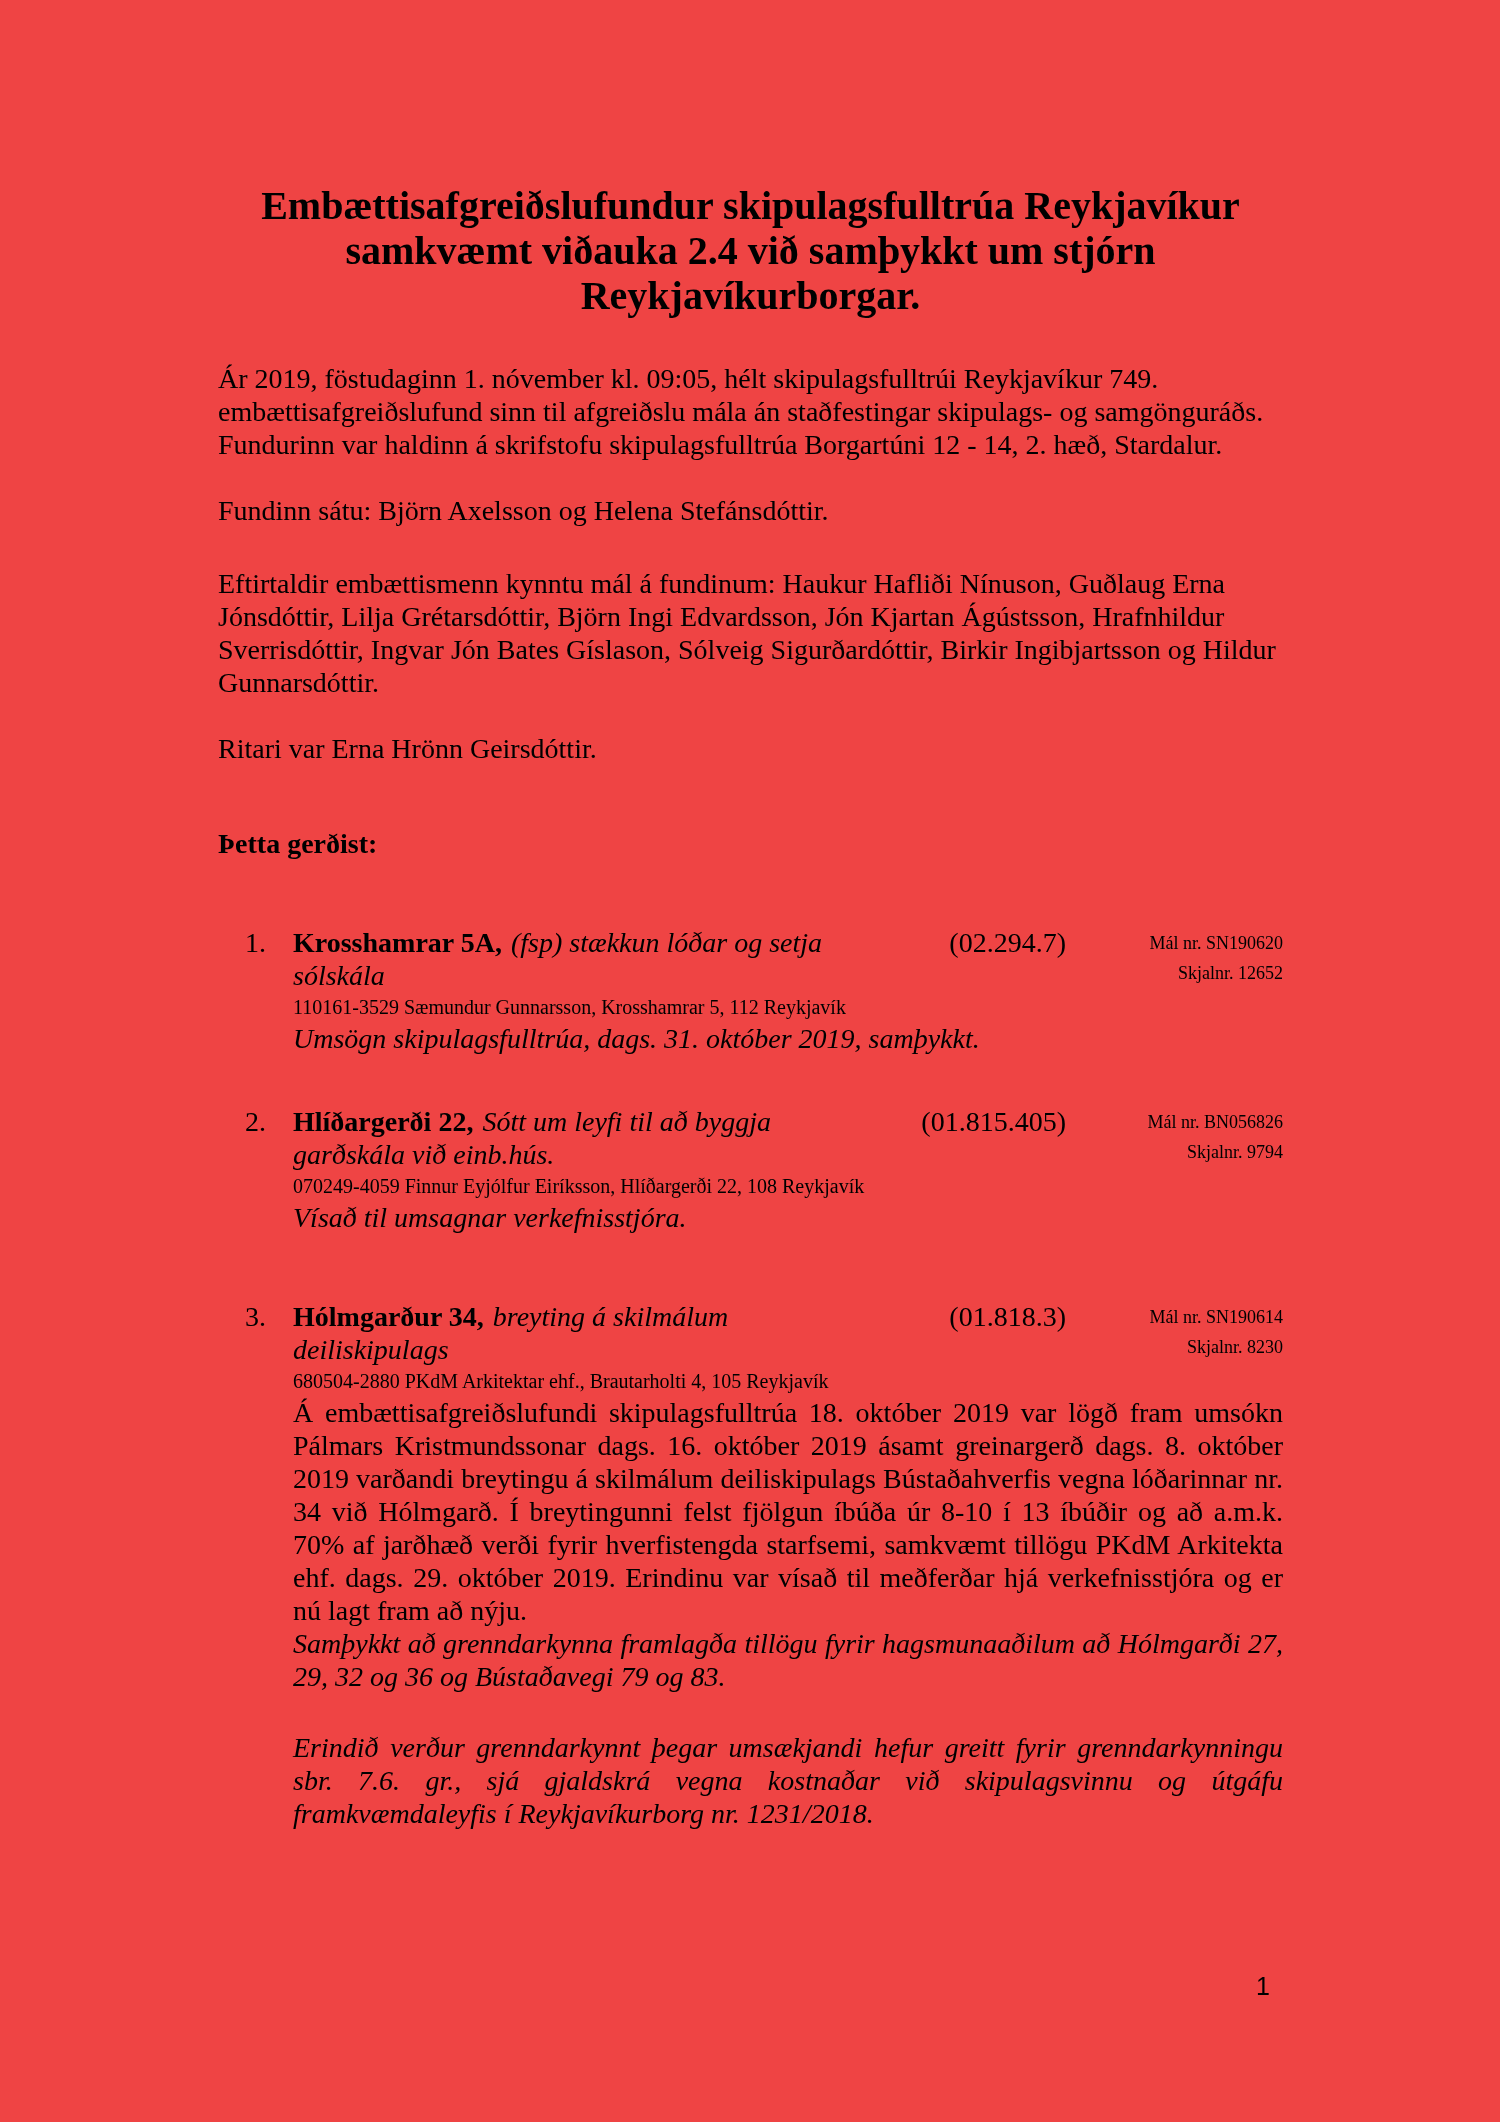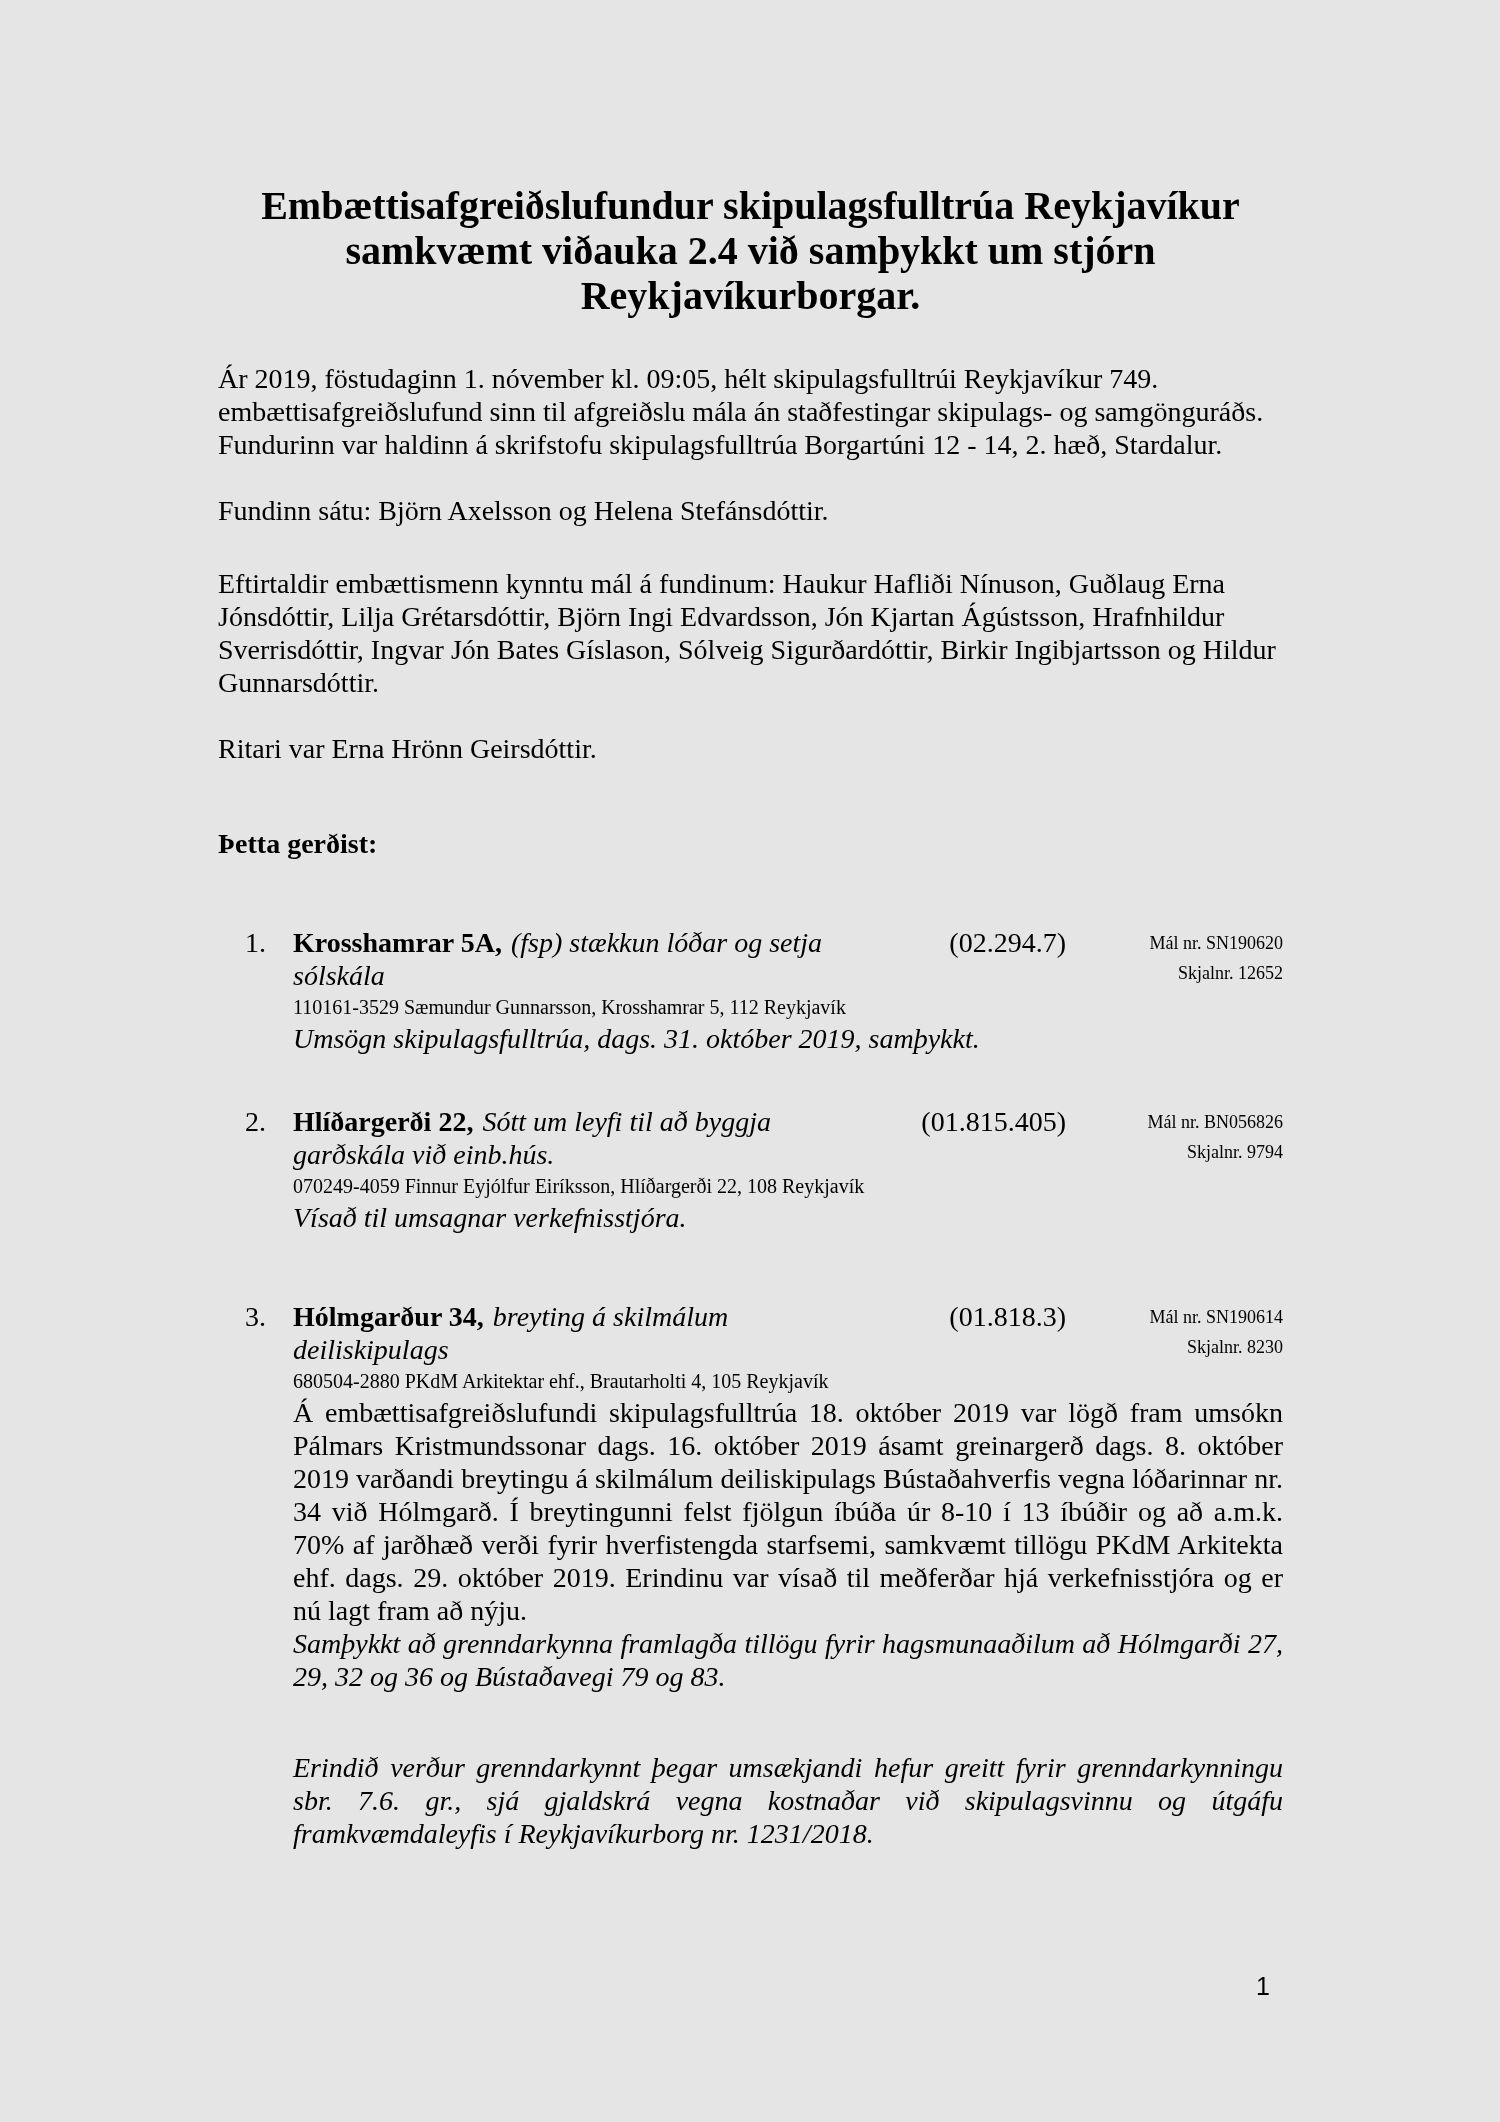--- a/index.html
+++ b/index.html
@@ -1,20 +1,20 @@
 <!DOCTYPE html>
 <html><head>
 <meta charset="utf-8">
 <style>
   html, body { margin: 0; padding: 0; background: #ffffff; }
   .page {
     position: relative;
     width: 1500px;
     height: 2122px;
-    background: #e5e5e5;
+    background: #ef4444;
     color: #000000;
     font-family: "Liberation Serif", "DejaVu Serif", serif;
     font-size: 28px;
     line-height: 33px;
     overflow: hidden;
   }
   .content { margin: 0 217px 0 218px; }
 
   .doc-title {
     padding-top: 183px;
@@ -55,21 +55,21 @@
     line-height: 30px;
     padding-top: 2px;
   }
 
   .item-content { margin-left: 75px; }
   .registrant-line { font-size: 20px; line-height: 30px; }
   .registrant-line:empty { display: none; }
   .item-text { margin: 0; text-align: justify; }
   .resolution-para { margin: 0; font-style: italic; text-align: justify; }
   .resolution-para:empty { display: none; }
-  .resolution-para.second { margin-top: 58px; }
+  .resolution-para.second { margin-top: 38px; }
 
   .page-number {
     position: absolute;
     top: 1974px;
     left: 1256px;
     font-family: "Liberation Sans", "DejaVu Sans", sans-serif;
     font-size: 25px;
     line-height: 25px;
     color: #000000;
   }

